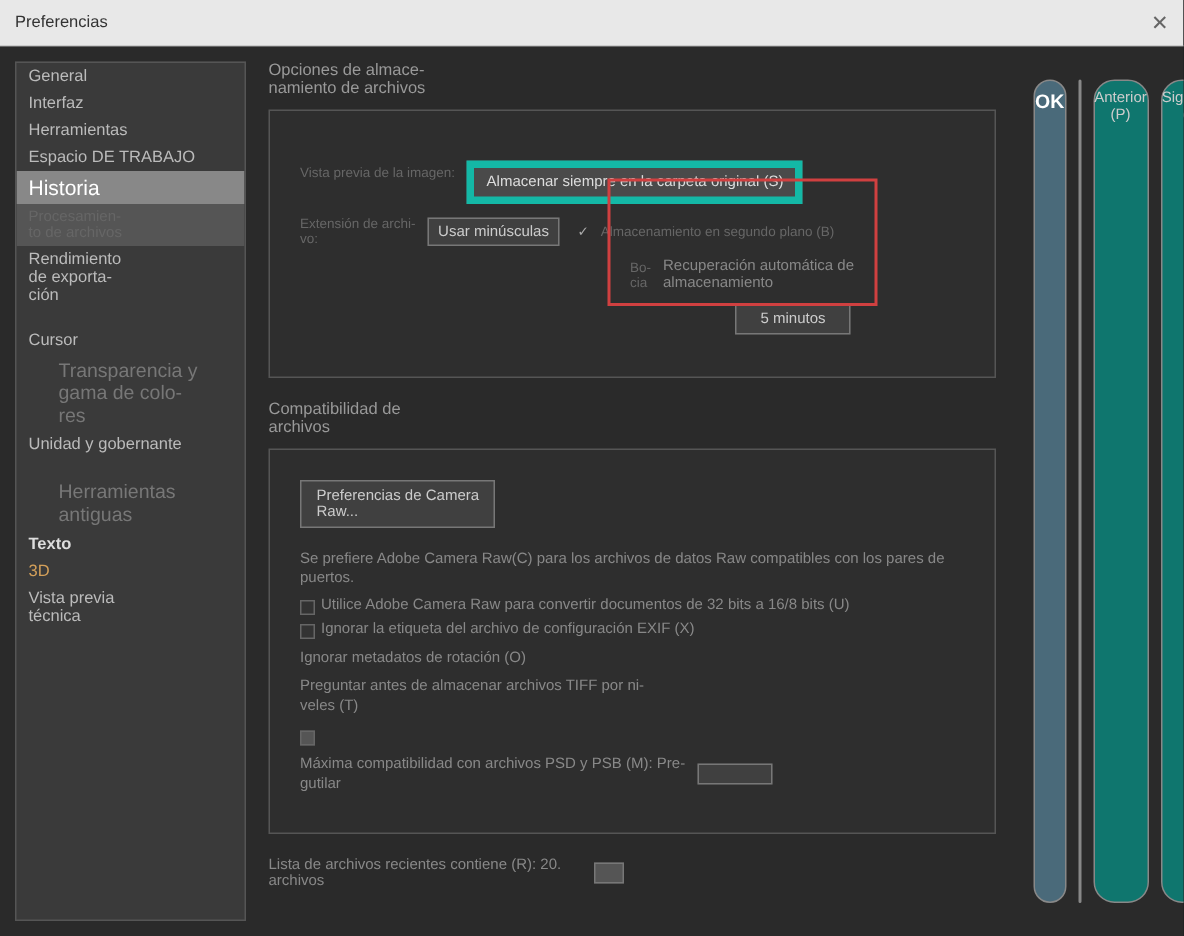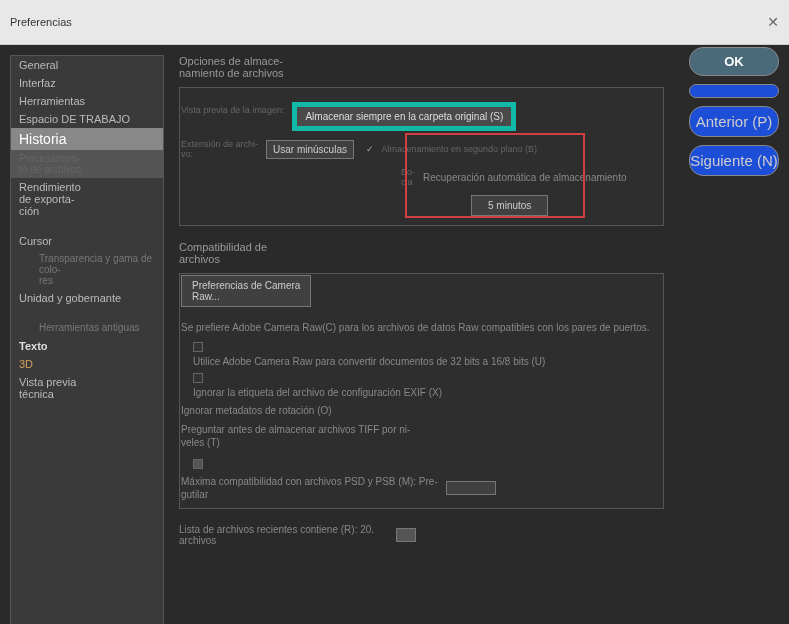--- a/index.html
+++ b/index.html
@@ -1,44 +1,44 @@
 <!DOCTYPE html>
 <html><head>
 <meta charset="utf-8">
 <style>
 * { margin: 0; padding: 0; box-sizing: border-box; font-family: Arial, sans-serif; }
 body { background: #1a1a1a; width: 789px; height: 624px; overflow: hidden; }
 
-.titlebar { height: 45px; background: #e8e8e8; display: flex; align-items: center; padding: 0 10px; justify-content: space-between; border-bottom: 1px solid #ccc; }
+.titlebar { height: 31px; background: #e8e8e8; display: flex; align-items: center; padding: 0 10px; justify-content: space-between; border-bottom: 1px solid #ccc; }
 .titlebar-text { font-size: 11px; color: #333; }
 .close-x { font-size: 14px; color: #666; cursor: pointer; }
 
 .main { display: flex; height: 593px; background: #2a2a2a; }
 
 .sidebar { width: 154px; background: #3a3a3a; border: 1px solid #555; margin: 10px 0 10px 10px; padding: 0; overflow-y: auto; }
 .sidebar-item { padding: 3px 8px; font-size: 11px; color: #bbb; cursor: pointer; }
 .sidebar-item.selected { background: #888; color: #ffffff; font-size: 14px; font-weight: normal; }
 .sidebar-item.dim { color: #666; font-size: 10px; }
-.sidebar-item.small { font-size: 10px; color: #777; padding-left: 28px; }
+.sidebar-item.small { font-size: 13px; color: #777; padding-left: 28px; }
 
 .content { flex: 1; padding: 10px 15px; position: relative; }
 .section-title { font-size: 11px; color: #999; margin-bottom: 8px; }
-.panel { border: 1px solid #555; padding: 1px; margin-bottom: 15px; background: #2e2e2e; }
+.panel { border: 1px solid #555; padding: 20px; margin-bottom: 15px; background: #2e2e2e; }
 
 .row { display: flex; align-items: center; margin-bottom: 8px; font-size: 10px; color: #888; gap: 8px; }
 .label-small { font-size: 9px; color: #666; }
 .dropdown { background: #4a4a4a; border: 5px solid #14b8a6; padding: 4px 8px; font-size: 10px; color: #ddd; min-width: 200px; display:inline-block;margin-top:13px; }
 .dropdown-small { background: #404040; border: 1px solid #777; padding: 3px 6px; font-size: 10px; color: #ccc; }
-.checkbox-row { display: flex; align-items: flex-start; gap: 4px; font-size: 10px; color: #888; margin: 4px 12px; flex-direction: column; }
+.checkbox-row { display: flex; align-items: flex-start; gap: 4px; font-size: 10px; color: #888; margin: 4px 0; }
 .check { width: 10px; height: 10px; border: 1px solid #666; background: #333; flex-shrink: 0; margin-top: 2px; }
 
 .red-box { position: absolute; border: 2px solid #d04040; pointer-events: none; }
 
-.buttons { width: 110px; padding: 2px 10px; display: flex; flex-direction: column; gap: 8px; }
-.btn { border: 1px solid #888; border-radius: 14px; padding: 6px 0; text-align: center; font-size: 15px; color: #ccc; background: #1d4ed8; cursor: pointer; }
+.buttons { width: 110px; padding: 22px 10px; display: flex; flex-direction: row; gap: 8px; }
+.btn { border: 1px solid #888; border-radius: 14px; padding: 6px 0; text-align: center; font-size: 10px; color: #ccc; background: #0f766e; cursor: pointer; }
 .btn.primary { background: #4a6a7a; color: #fff; font-weight: bold; font-size: 13px; }
 .btn.dim { color: #666; }
 
 .text-block { font-size: 10px; color: #888; margin: 6px 0; line-height: 1.3; }
 .footer-row { font-size: 10px; color: #888; margin-top: 15px; display: flex; align-items: center; gap: 22px; }
 .num-input { width: 20px; height: 14px; background: #555; border: 1px solid #777; }
 </style>
 </head>
 <body>
 

